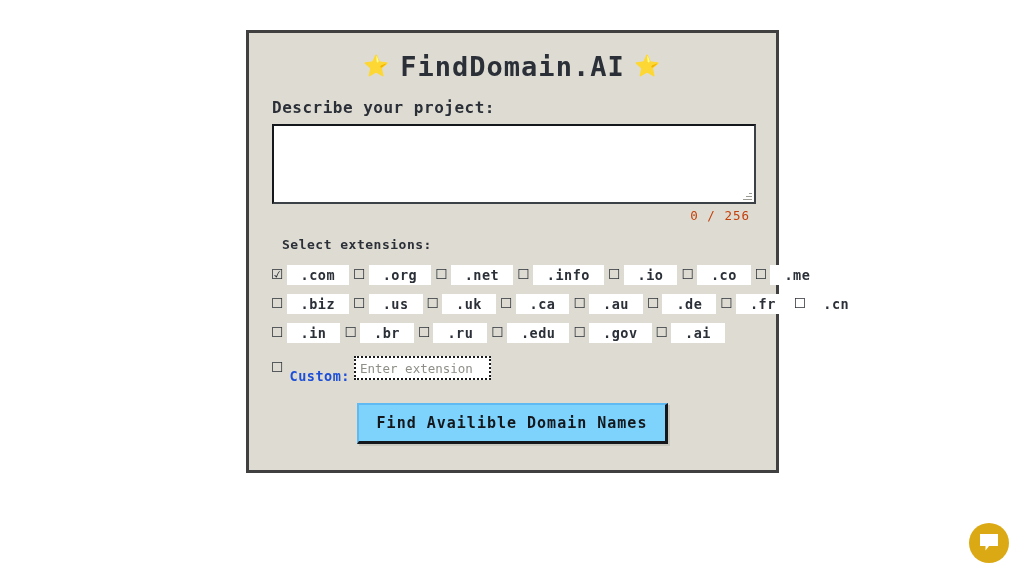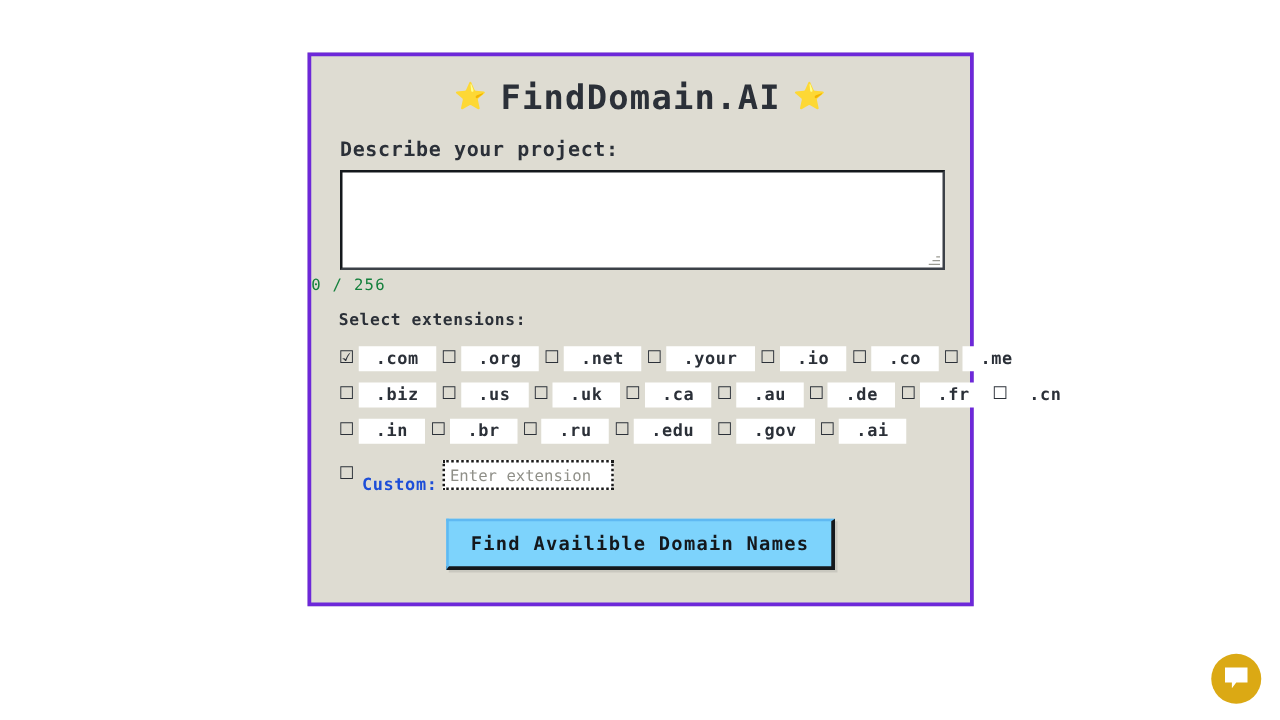--- a/index.html
+++ b/index.html
@@ -12,26 +12,26 @@
     background: #ffffff;
     font-family: "DejaVu Sans Mono", monospace;
     overflow: hidden;
     position: relative;
   }
 
   
   .panel {
     position: absolute;
     left: 246px;
-    top: 42px;
+    top: 30px;
     width: 533px;
     height: 443px;
     box-sizing: border-box;
     background: #dedcd2;
-    border: 3px solid #6d28d9;
+    border: 3px solid #404040;
     padding: 0;
   }
 
   .app-title {
     margin: 0;
     padding-top: 18px;
     text-align: center;
     font-family: "DejaVu Sans Mono", monospace;
     font-size: 27px;
     font-weight: bold;
@@ -95,31 +95,31 @@
     background: #9a9a92;
     height: 1px;
     display: block;
   }
   .resize-grip i:nth-child(1) { width: 9px; bottom: 0; }
   .resize-grip i:nth-child(2) { width: 6px; bottom: 3px; }
   .resize-grip i:nth-child(3) { width: 3px; bottom: 6px; }
 
   .char-counter {
     margin: 4px 26px 0 0;
-    text-align: left;
+    text-align: right;
     font-family: "DejaVu Sans Mono", monospace;
     font-size: 12.5px;
-    color: #15803d;
+    color: #c2410c;
     letter-spacing: 1px;
   }
 
   
   .ext-label {
     margin: 0;
-    padding: 14px 0 0 22px;
+    padding: 14px 0 0 33px;
     font-family: "DejaVu Sans Mono", monospace;
     font-size: 13px;
     font-weight: bold;
     color: #2b3038;
     letter-spacing: 0.5px;
   }
 
   .ext-rows {
     padding: 8px 0 0 22px;
   }
@@ -261,21 +261,21 @@
       <label class="ext-item">
         <span class="cbox">☐</span>
         <span class="ext-name">.org</span>
       </label>
       <label class="ext-item">
         <span class="cbox">☐</span>
         <span class="ext-name">.net</span>
       </label>
       <label class="ext-item">
         <span class="cbox">☐</span>
-        <span class="ext-name">.your</span>
+        <span class="ext-name">.info</span>
       </label>
       <label class="ext-item">
         <span class="cbox">☐</span>
         <span class="ext-name">.io</span>
       </label>
       <label class="ext-item">
         <span class="cbox">☐</span>
         <span class="ext-name">.co</span>
       </label>
       <label class="ext-item">

